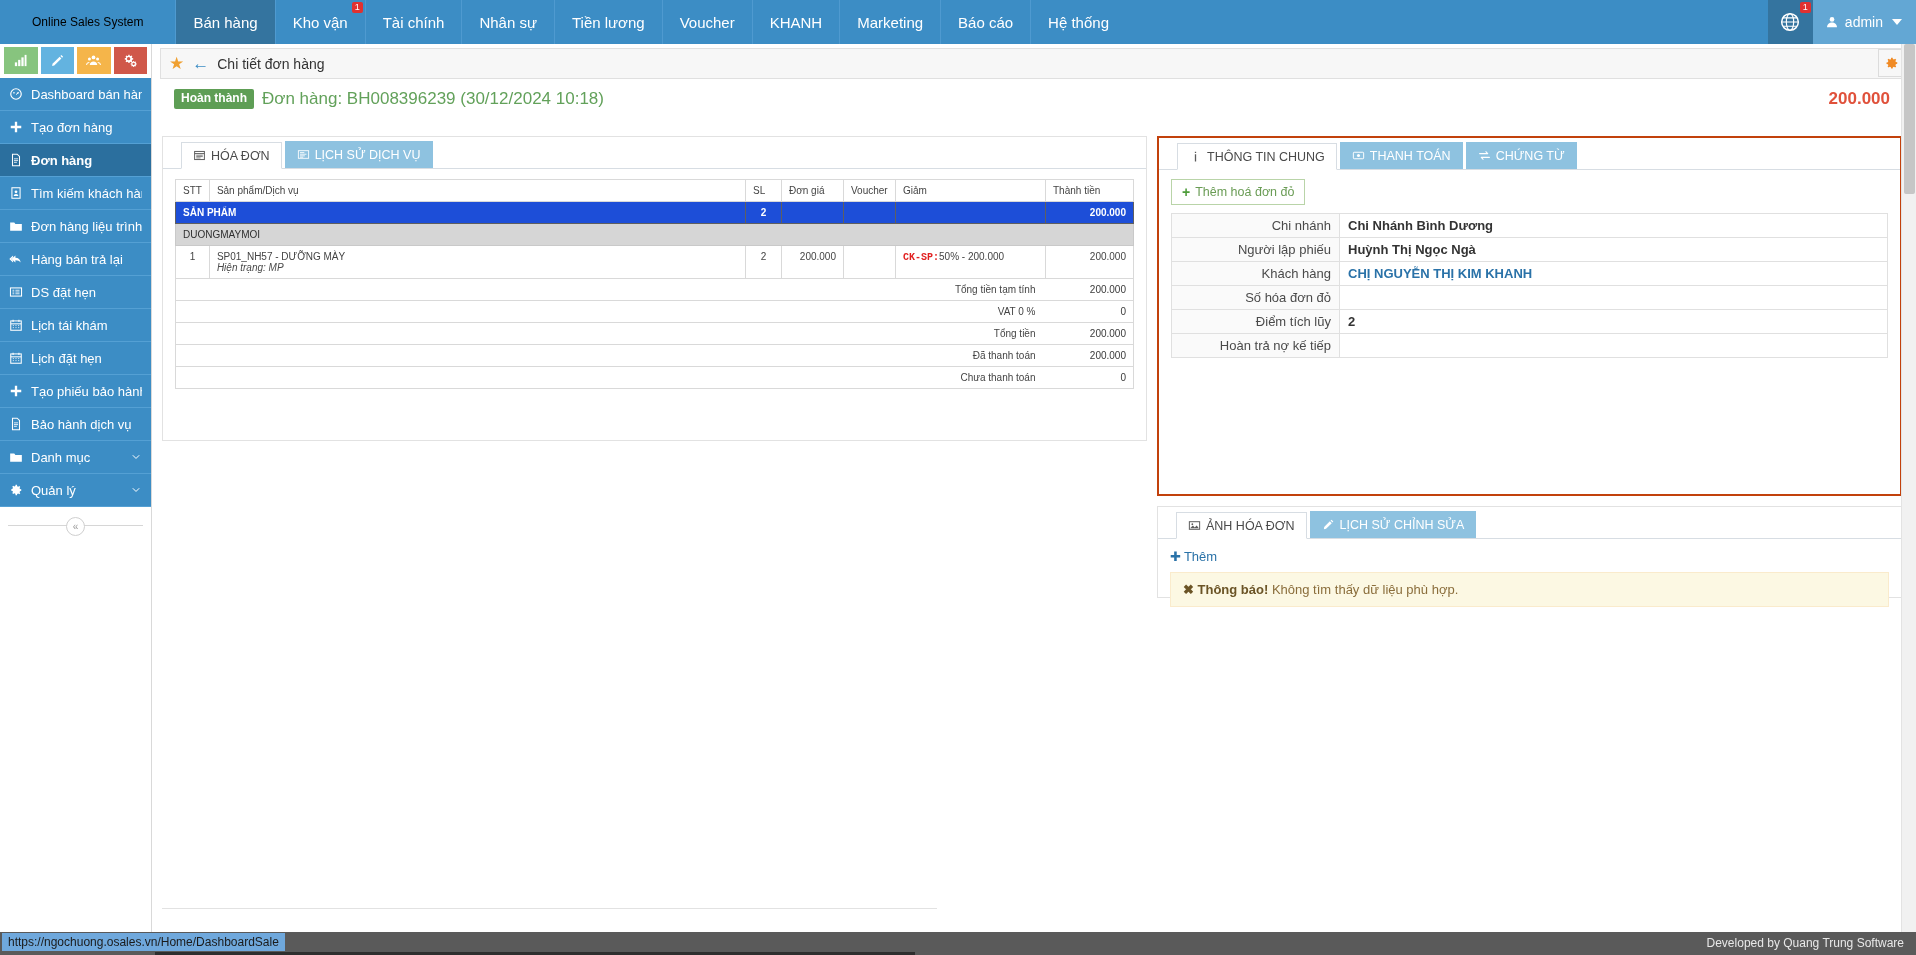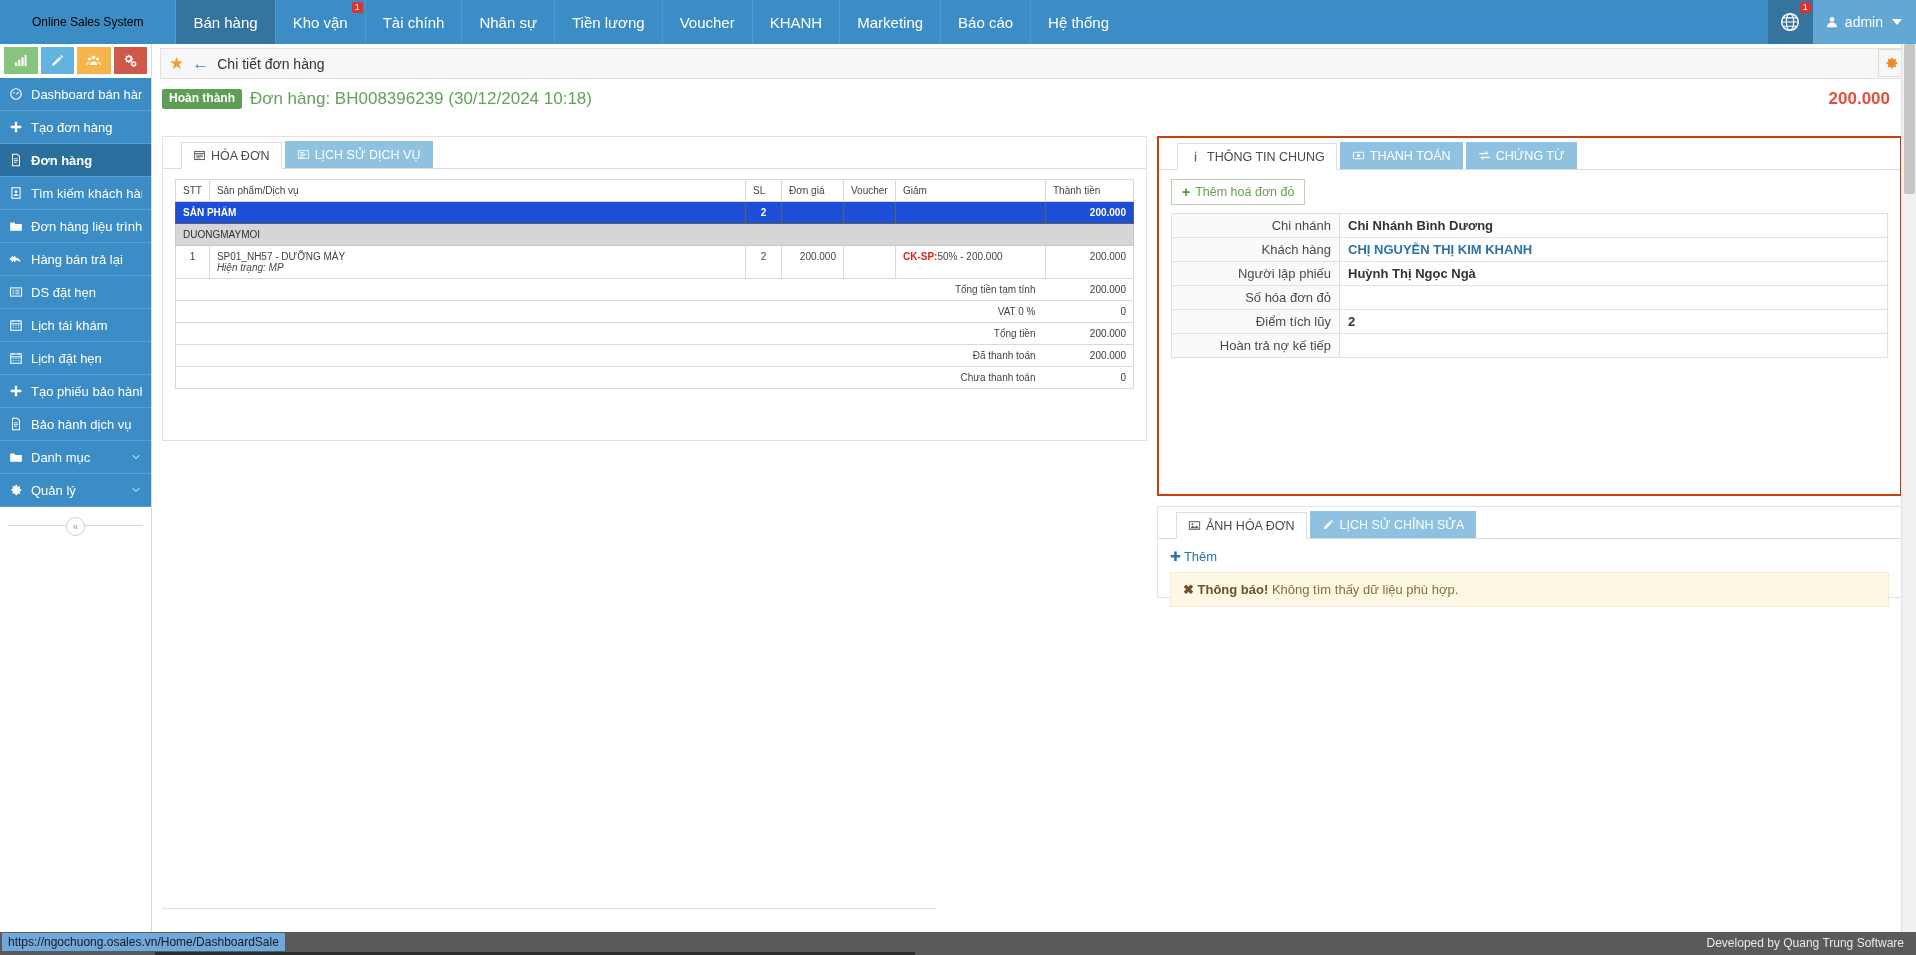--- a/index.html
+++ b/index.html
@@ -153,21 +153,21 @@
     position: absolute; right: 10px; top: 5px;
     width: 28px; height: 28px;
     border: 1px solid #dcdcdc; background: #f7f7f7;
     display: flex; align-items: center; justify-content: center;
     cursor: pointer;
   }
   .head-gear svg { width: 14px; height: 14px; fill: #f08a24; }
 
   .order-line {
     display: flex; align-items: center;
-    margin: 10px 10px 0 10px;
+    margin: 10px 10px 0 22px;
     gap: 8px;
   }
   .badge-done {
     background: #5e9e55; color: #fff;
     font-size: 12px; font-weight: bold;
     padding: 3px 7px; border-radius: 2px;
     line-height: 1.1;
   }
   .order-title { color: #62a15a; font-size: 17px; }
   .order-total { margin-left: auto; color: #e0513b; font-size: 17px; font-weight: bold; padding-right: 16px; }
@@ -231,21 +231,21 @@
     background: #1d4ed8; color: #fff; font-weight: bold;
     border-color: #5f5f5f;
   }
   tr.group-light td {
     background: #d6d6d6; color: #2f2f2f;
     border-color: #c9c9c9;
   }
   td.num { text-align: right; }
   td.ctr { text-align: center; }
   .subtle-it { font-style: italic; color: #4a4a4a; }
-  .ck-tag { color: #e12020; font-weight: bold; }
+  .ck-tag { color: #e12020; font-weight: bold; font-family: Liberation Mono, monospace; }
   .ck-rest { color: #444; }
   tr.summ td { border-left: none; border-right: none; }
   tr.summ td.val { text-align: right; color: #3a3a3a; }
   tr.summ td.blank { border-left: 1px solid #d9d9d9; }
 
   
   .right-card {
     position: absolute;
     left: 1005px; top: 92px;
     width: 745px; height: 360px;
@@ -720,26 +720,26 @@
         <span class="plus-green">+</span>
         <span>Thêm hoá đơn đỏ</span>
       </div>
       <table class="info-table">
         <tbody id="info-body">
             <tr>
               <td class="k">Chi nhánh</td>
               <td class="v">Chi Nhánh Bình Dương</td>
             </tr>
             <tr>
+              <td class="k">Người lập phiếu</td>
+              <td class="v">Huỳnh Thị Ngọc Ngà</td>
+            </tr>
+            <tr>
               <td class="k">Khách hàng</td>
               <td class="v link">CHỊ NGUYỄN THỊ KIM KHANH</td>
-            </tr>
-            <tr>
-              <td class="k">Người lập phiếu</td>
-              <td class="v">Huỳnh Thị Ngọc Ngà</td>
             </tr>
             <tr>
               <td class="k">Số hóa đơn đỏ</td>
               <td class="v"></td>
             </tr>
             <tr>
               <td class="k">Điểm tích lũy</td>
               <td class="v">2</td>
             </tr>
             <tr>

